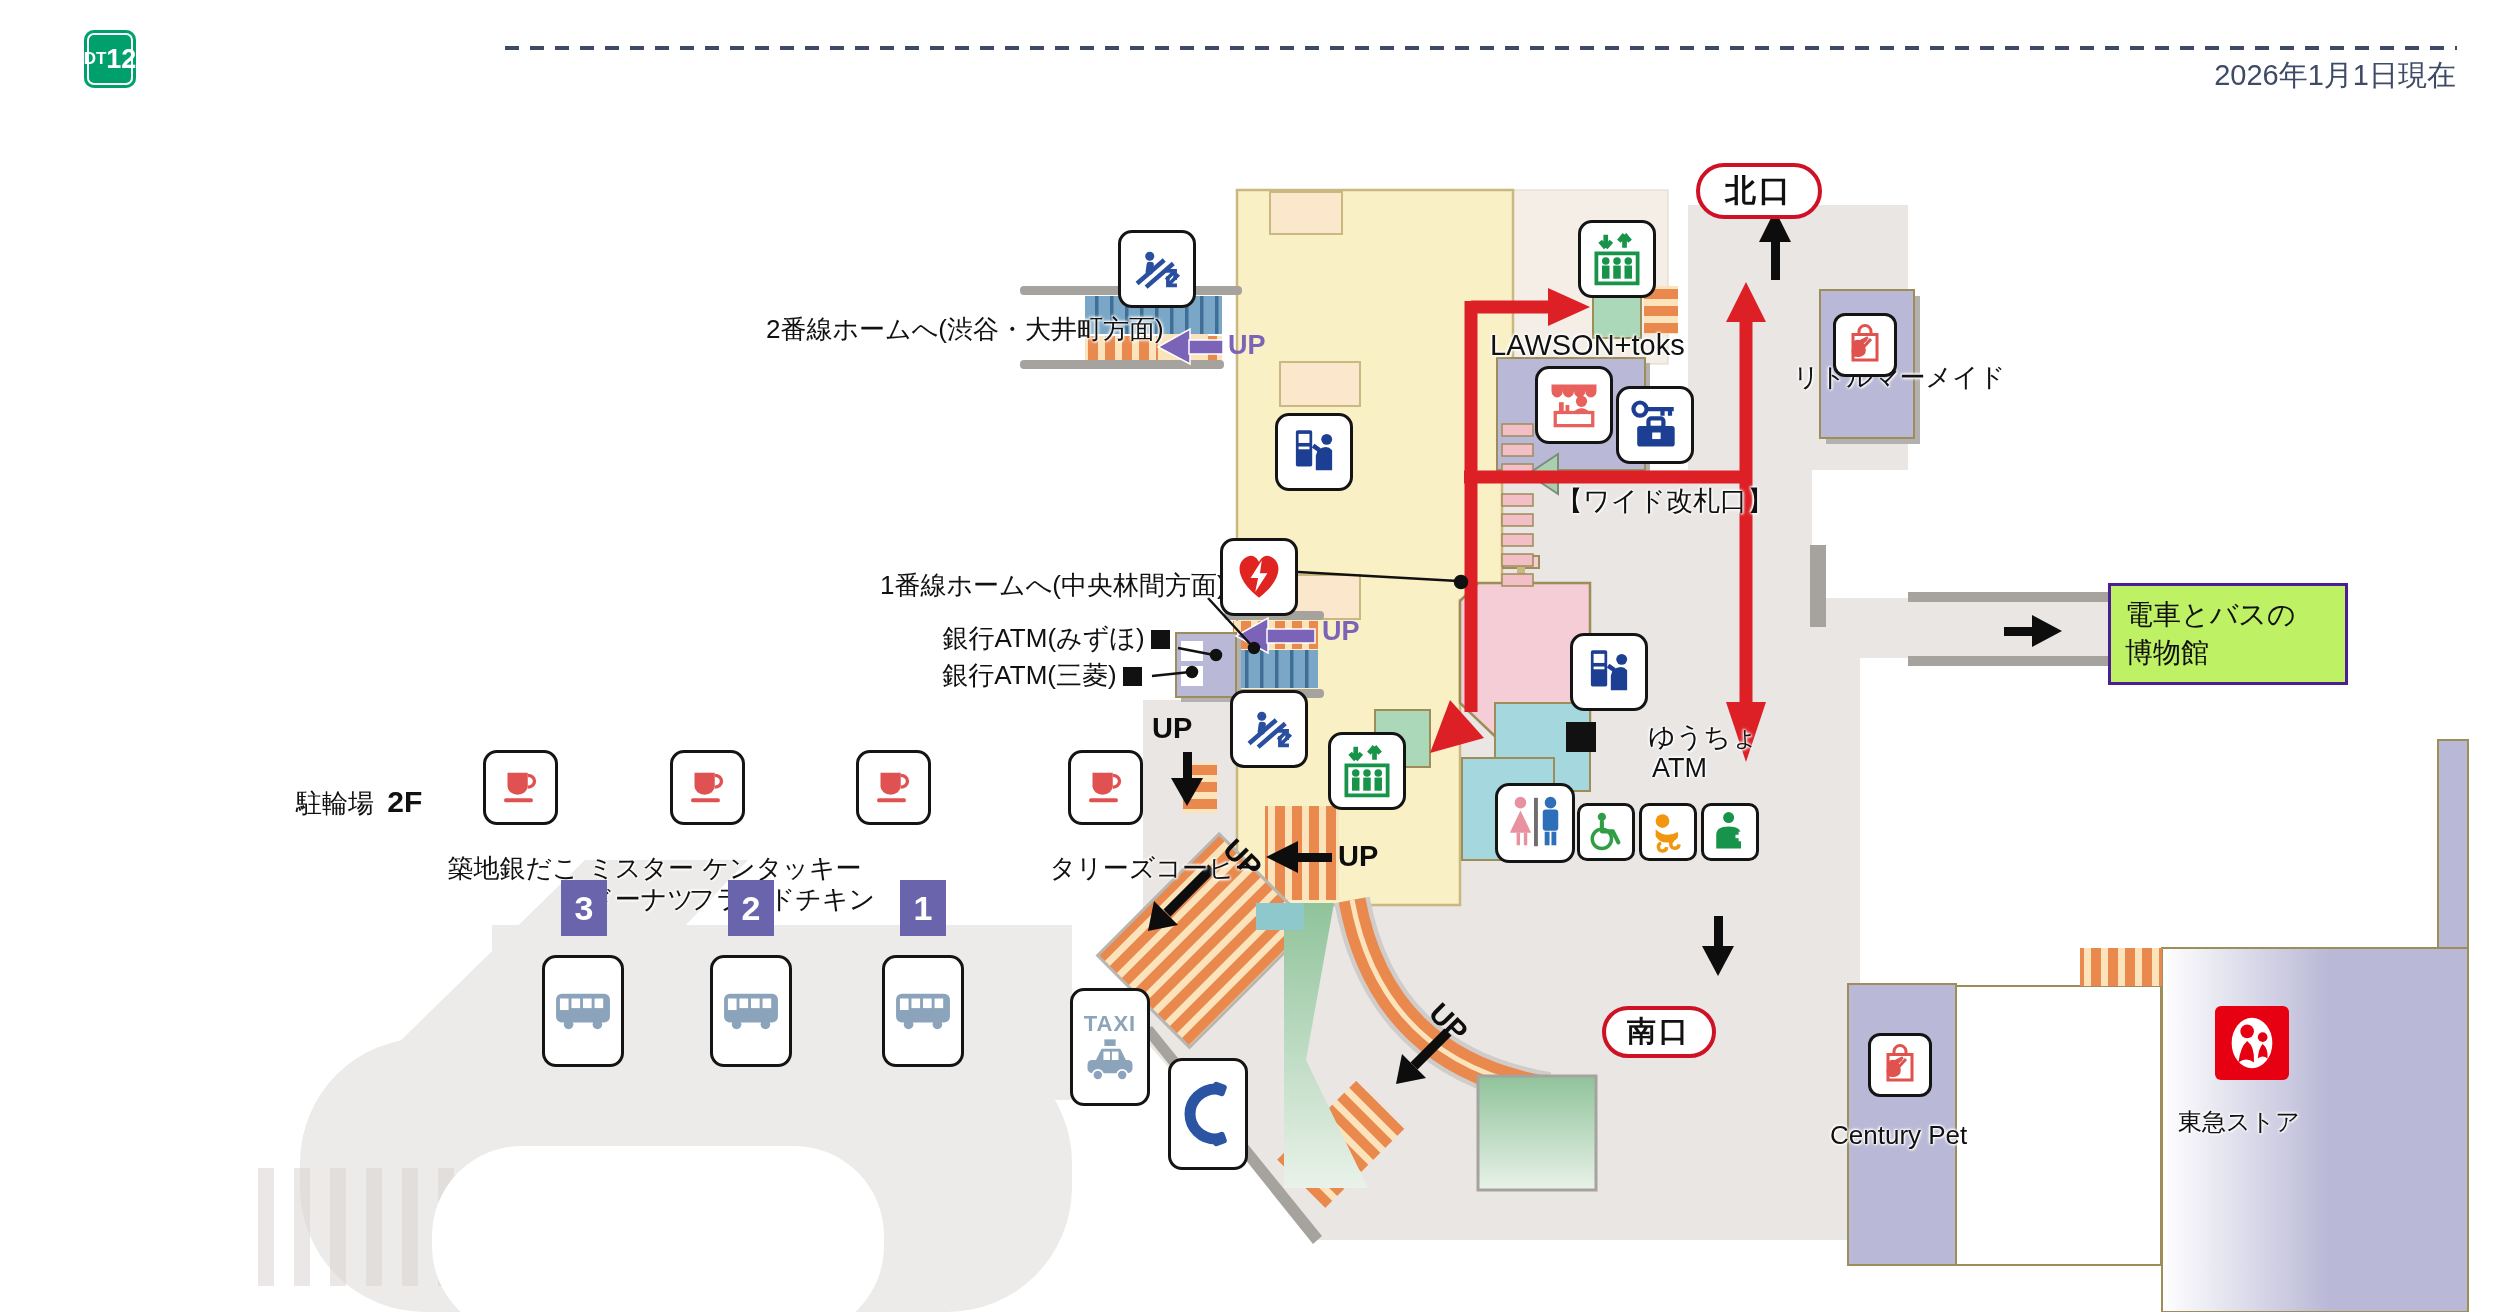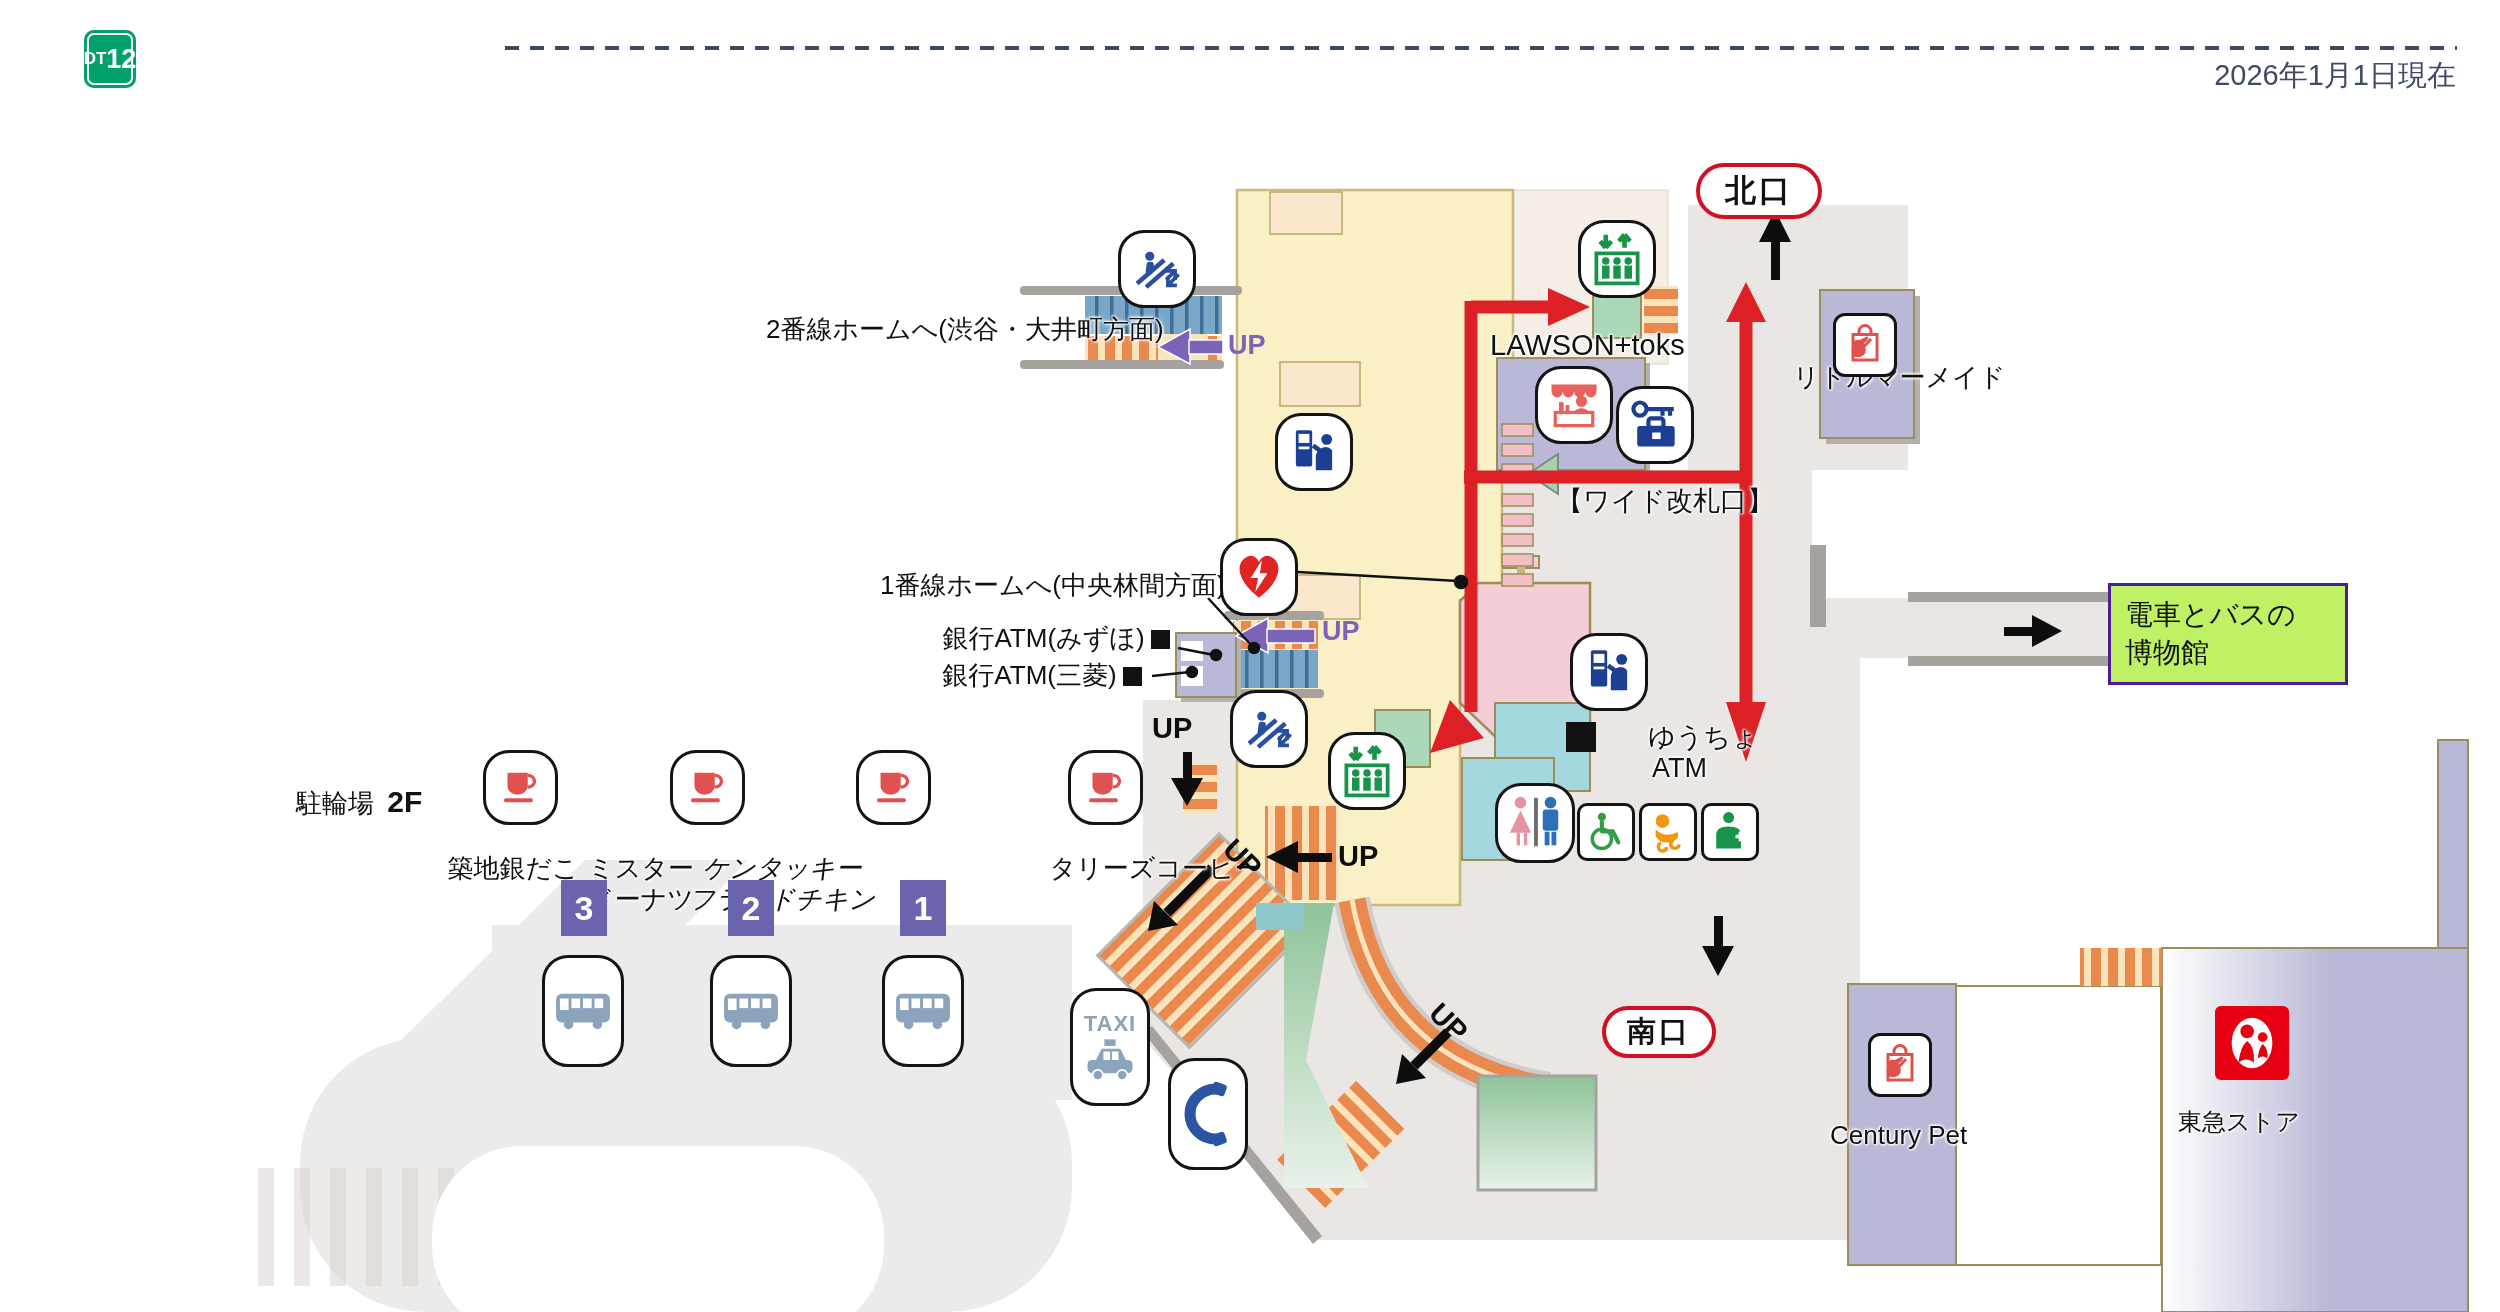--- a/index.html
+++ b/index.html
@@ -6,21 +6,21 @@
   #stage{position:relative;width:2500px;height:1312px;background:#fff;overflow:hidden;
          font-family:"Liberation Sans","DejaVu Sans",sans-serif;}
   .abs{position:absolute;}
   .lbl{position:absolute;font-size:26px;line-height:31px;color:#111;white-space:nowrap;
        text-shadow:0 0 3px #fff,0 0 4px #fff,1px 1px 2px #fff,-1px -1px 2px #fff;}
   .lbl.right{text-align:center;}
   .lbl.center{text-align:center;}
   .sq{display:inline-block;width:19px;height:19px;background:#111;margin-left:6px;vertical-align:-2px;}
   .pill{position:absolute;background:#fff;border:4px solid #cf1126;border-radius:30px;
         font-weight:bold;color:#111;display:flex;align-items:center;justify-content:center;letter-spacing:3px;}
-  .ic{position:absolute;background:#fff;border:3px solid #141414;border-radius:26px;
+  .ic{position:absolute;background:#fff;border:3px solid #141414;border-radius:14px;
       display:flex;align-items:center;justify-content:center;box-sizing:border-box;}
   .bnum{position:absolute;width:46px;height:56px;background:#6a64ad;color:#fff;font-size:34px;
         font-weight:bold;display:flex;align-items:center;justify-content:center;}
   .up-purple{position:absolute;color:#7b63b8;font-weight:bold;font-size:27px;}
   .up-black{position:absolute;color:#0d0d0d;font-weight:bold;font-size:29px;}
   #hdr-title{position:absolute;left:152px;top:22px;font-size:38px;font-weight:bold;color:#3e4a66;letter-spacing:3px;}
   #hdr-dash{position:absolute;left:505px;top:46px;width:1952px;height:4px;
             background:repeating-linear-gradient(90deg,#3e4a66 0 14px,transparent 14px 25px);}
   #hdr-date{position:absolute;right:44px;top:56px;font-size:29px;color:#3e4a66;}
   #line-badge{position:absolute;left:84px;top:30px;width:52px;height:58px;background:#00a06d;border-radius:10px;
@@ -261,21 +261,21 @@
     <div>博物館</div>
   </div>
 
   <div class="lbl center" style="left:407px;top:853px;width:212px;">
     <div>築地銀だこ</div>
   </div>
   <div class="lbl center" style="left:540px;top:853px;width:202px;">
     <div>ミスター</div>
     <div>ドーナツ</div>
   </div>
-  <div class="lbl center" style="left:660px;top:853px;width:244px;font-style:italic;">
+  <div class="lbl center" style="left:660px;top:853px;width:244px;">
     <div>ケンタッキー</div>
     <div>フライドチキン</div>
   </div>
   <div class="lbl center" style="left:1044px;top:853px;width:222px;">
     <div>タリーズコーヒー</div>
   </div>
 
   <div class="abs" style="left:530px;top:770px;width:728px;height:90px;background:#b9b8d6;border:2px solid #9d8d58;box-sizing:border-box;z-index:-1;"></div>
 
   <div class="up-purple" style="left:1228px;top:330px;">UP</div>

